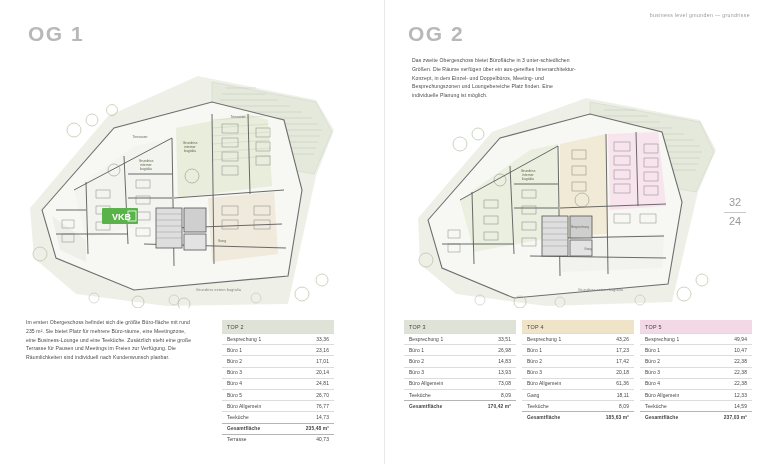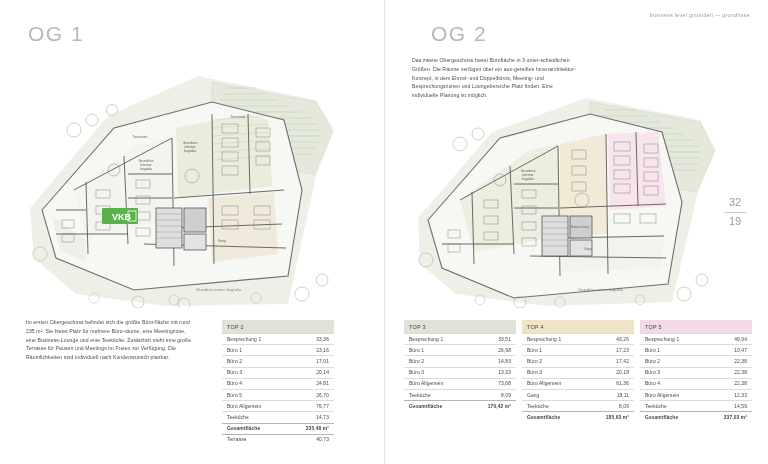--- a/index.html
+++ b/index.html
@@ -15,25 +15,25 @@
   .page { position:absolute; inset:0; }
   .spread-divider {
     position:absolute; left:384px; top:0; width:1px; height:464px;
     background:#e8e8e8;
   }
   .running-head {
     position:absolute; right:18px; top:12px;
     font-size:5.2px; letter-spacing:0.35px; color:#9a9a9a;
   }
   .og-title {
-    position:absolute; font-size:21px; font-weight:400; letter-spacing:1.5px;
+    position:absolute; font-size:21px; font-weight:700; letter-spacing:1.5px;
     color:#b8b8b8;
   }
   #og1-title { left:28px; top:22px; }
-  #og2-title { left:431px; top:22px; }
+  #og2-title { left:408px; top:22px; }
 
   .intro-text {
     position:absolute; font-size:5.1px; line-height:1.72; color:#4a4a4a;
     letter-spacing:0.1px;
   }
   #og1-intro { left:26px; top:318px; width:170px; }
   #og2-intro { left:412px; top:56px; width:168px; }
 
   .pagenum {
     position:absolute; right:22px; top:196px; text-align:center;
@@ -91,21 +91,21 @@
 
   <div class="og-title" id="og1-title">OG 1</div>
   <div class="og-title" id="og2-title">OG 2</div>
 
   <div class="intro-text" id="og1-intro">Im ersten Obergeschoss befindet sich die größte Büro-fläche mit rund 235 m². Sie bietet Platz für mehrere Büro-räume, eine Meetingzone, eine Business-Lounge und eine Teeküche. Zusätzlich steht eine große Terrasse für Pausen und Meetings im Freien zur Verfügung. Die Räumlichkeiten sind individuell nach Kundenwunsch planbar.</div>
   <div class="intro-text" id="og2-intro">Das zweite Obergeschoss bietet Bürofläche in 3 unter-schiedlichen Größen. Die Räume verfügen über ein aus-gereiftes Innenarchitektur-Konzept, in dem Einzel- und Doppelbüros, Meeting- und Besprechungszonen und Loungebereiche Platz finden. Eine individuelle Planung ist möglich.</div>
 
   <div class="pagenum">
     <span>32</span>
     <div class="rule"></div>
-    <span>19</span>
+    <span>24</span>
   </div>
 
   <div class="plan" id="plan1">
     <svg viewBox="0 0 352 250" xmlns="http://www.w3.org/2000/svg">
 
       <polygon points="14,150 92,58 182,18 300,42 318,72 300,118 272,246 150,248 60,236 18,200" fill="#eef0e8" stroke="none"></polygon>
       <polygon points="196,24 300,44 316,74 298,116 232,104 196,60" fill="#e4e9dc" stroke="#cdd4c0" stroke-width="0.5"></polygon>
 
       <g stroke="#b9c2a6" stroke-width="0.4">
         <line x1="210" y1="30" x2="240" y2="30"></line>

